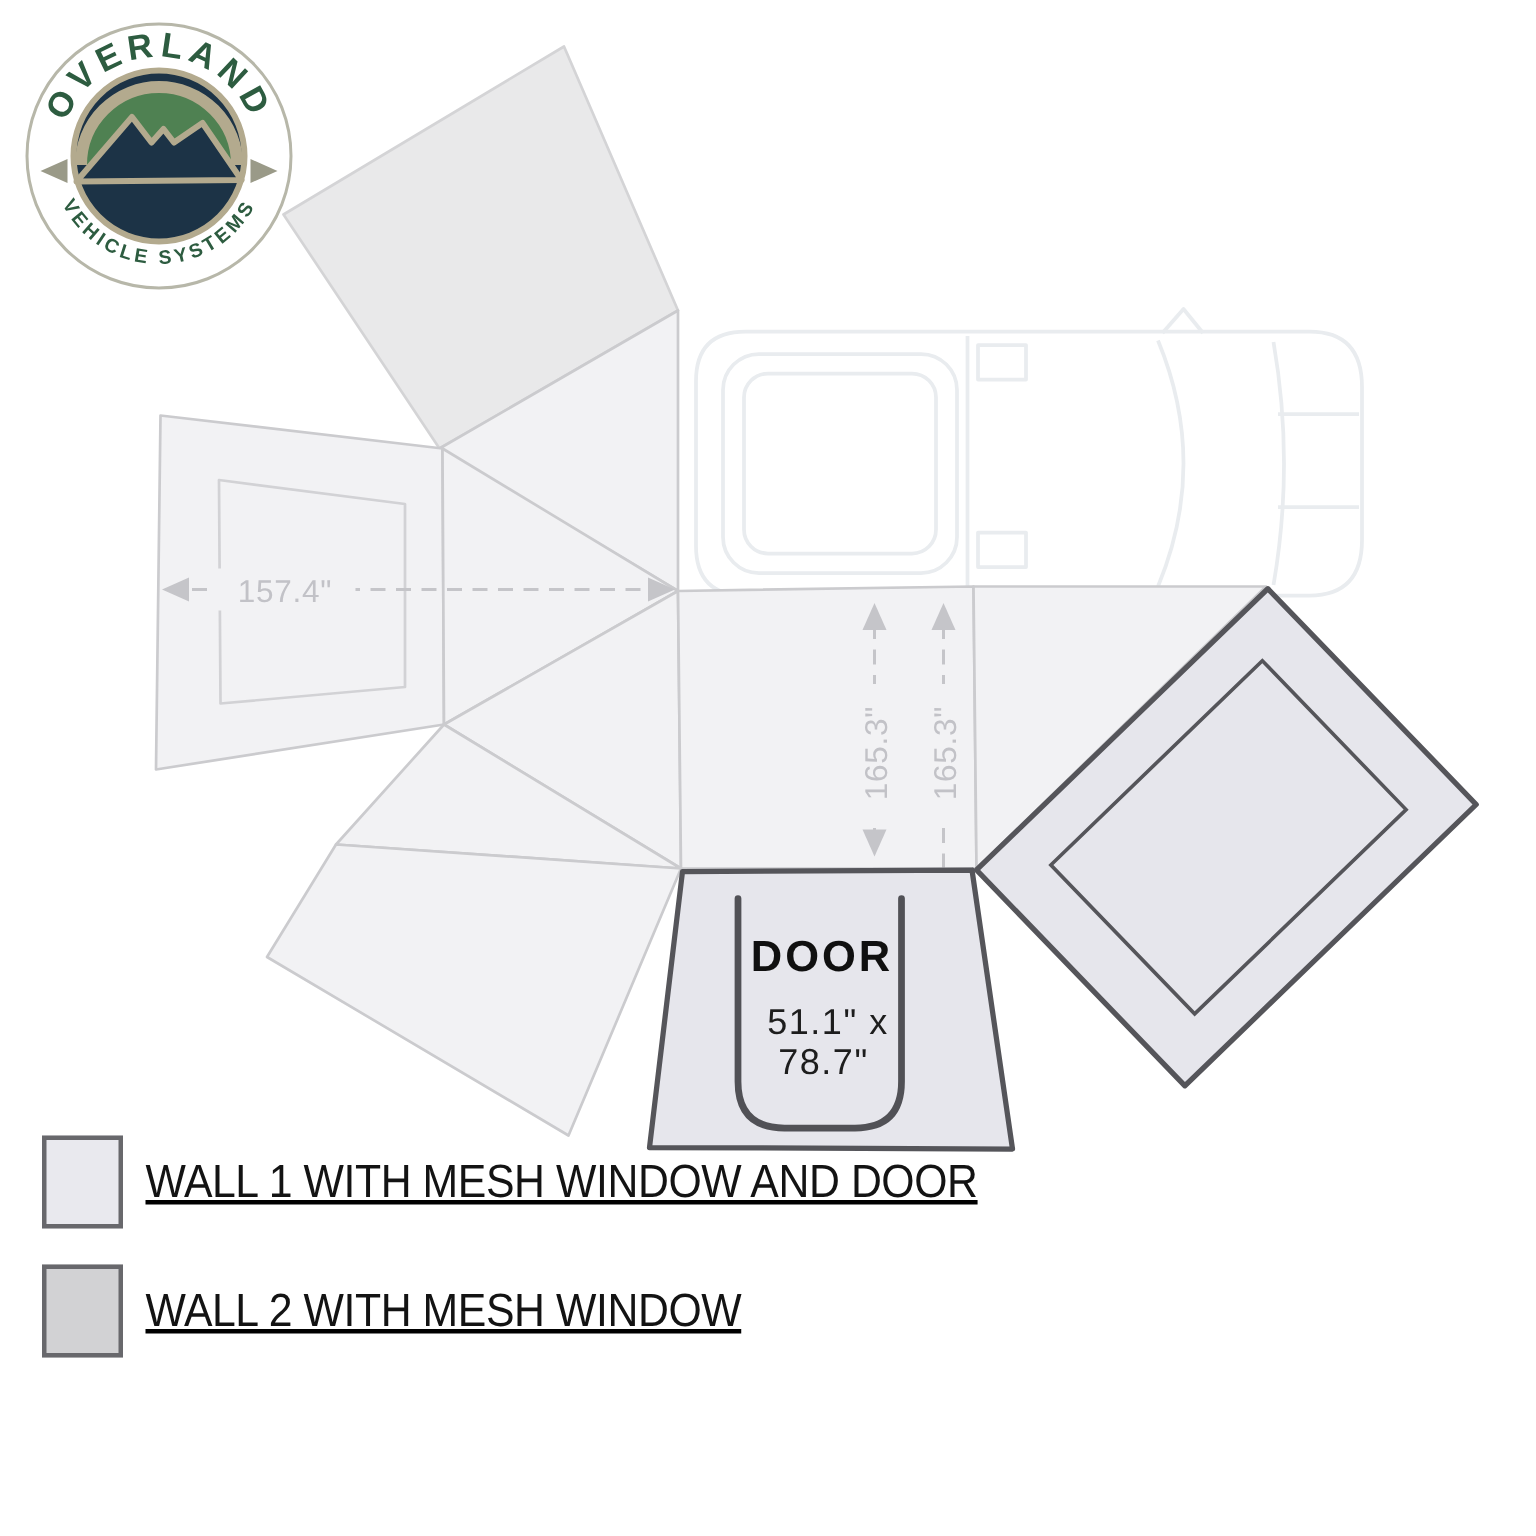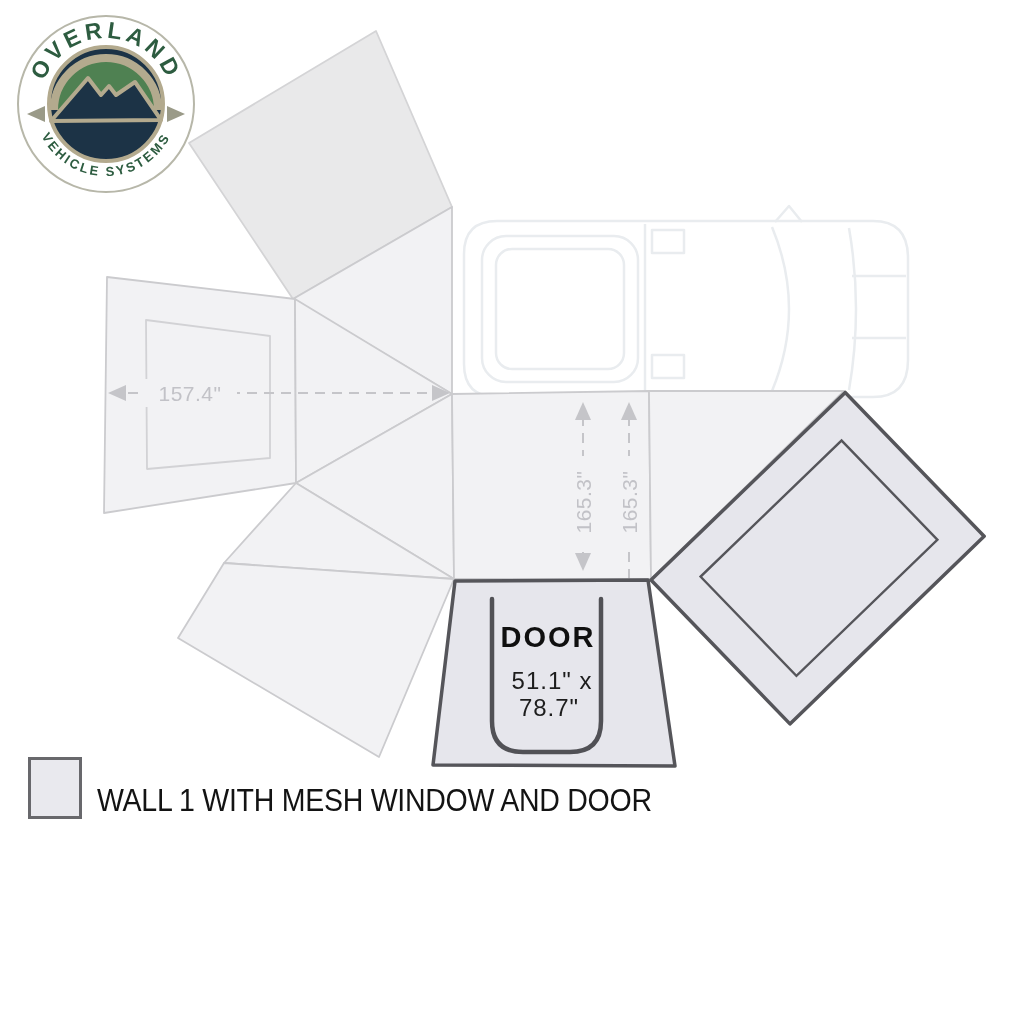--- a/index.html
+++ b/index.html
@@ -24,21 +24,21 @@
   .door-size   { font-size:24px; fill:#1d1d1d; text-anchor:middle; letter-spacing:1px; }
   .door-u      { fill:none; stroke:#515156; stroke-width:4.5; stroke-linecap:round; }
 
   
   .logo-ring   { fill:#ffffff; stroke:#b7b7a9; stroke-width:2; }
   .logo-arc    { font-weight:bold; letter-spacing:4px; }
   .logo-arc-sm { font-weight:bold; letter-spacing:2.5px; }
 
   
   .legend { position:absolute; left:28px; top:757px; }
-  .legend-item { display:flex; align-items:flex-end; margin-bottom:24px; }
+  .legend-item { display:flex; align-items:center; margin-bottom:24px;text-decoration:underline; }
   .legend-swatch {
     width:54px; height:62px; border:3px solid #68686c; box-sizing:border-box;
     flex:0 0 auto;
   }
   .legend-label {
     margin-left:15px; font-size:31px; color:#131313; white-space:nowrap;
     letter-spacing:-0.3px; transform:scaleX(0.92); transform-origin:left center;
   }
 </style>
 </head>
@@ -132,15 +132,19 @@
         <textPath href="#logoBottomArc" startOffset="50%" text-anchor="middle">VEHICLE SYSTEMS</textPath>
       </text>
     </g>
   </svg>
 
   <div class="legend">
     <div class="legend-item">
       <div class="legend-swatch" style="background: rgb(233, 233, 238);"></div>
       <div class="legend-label">WALL 1 WITH MESH WINDOW AND DOOR</div>
     </div>
+    <div class="legend-item">
+      <div class="legend-swatch" style="background: rgb(210, 210, 212);"></div>
+      <div class="legend-label">WALL 2 WITH MESH WINDOW</div>
+    </div>
   </div>
 
 </div>
 
 </body></html>

